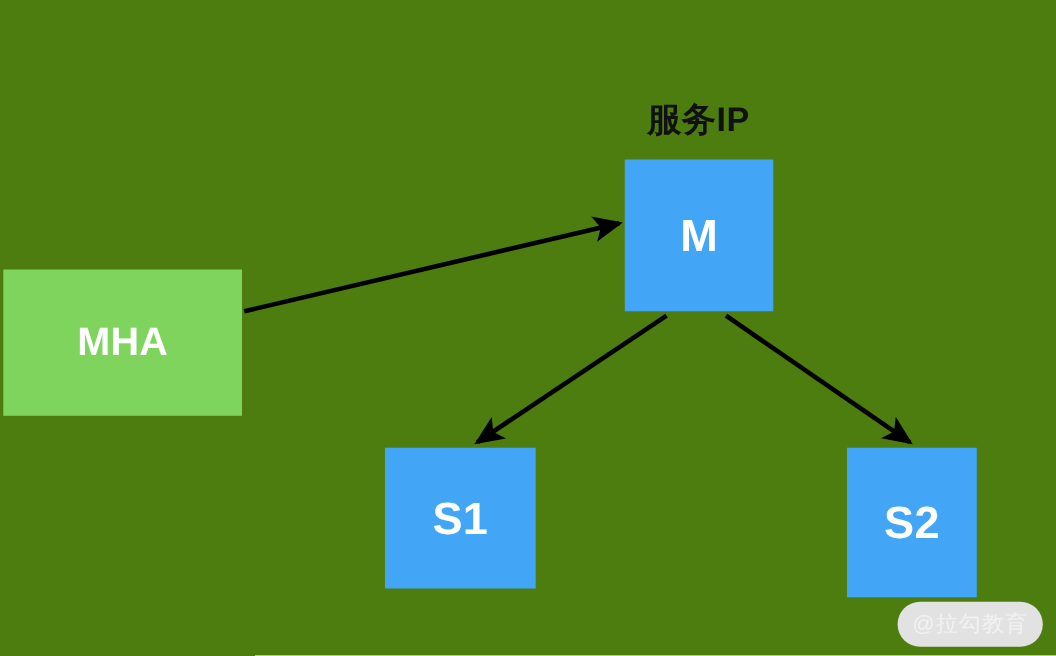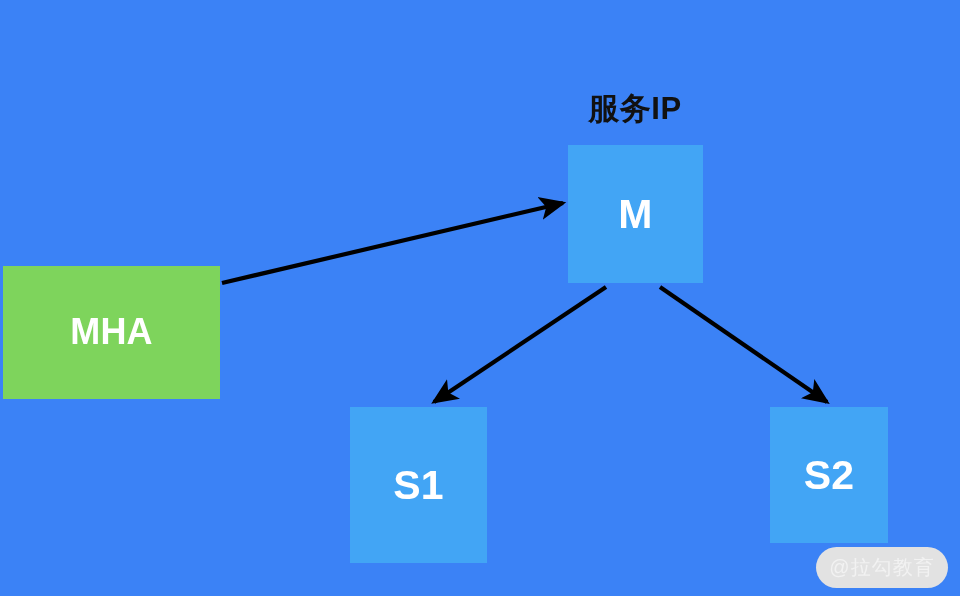--- a/index.html
+++ b/index.html
@@ -7,21 +7,21 @@
     padding: 0;
     background: #ffffff;
   }
   body {
     font-family: "Liberation Sans", "DejaVu Sans", sans-serif;
   }
   #canvas {
     position: relative;
     width: 960px;
     height: 596px;
-    background: #3b82f6;
+    background: #4d7c0f;
     overflow: hidden;
   }
   .node {
     position: absolute;
     display: flex;
     align-items: center;
     justify-content: center;
     text-align: center;
     color: #ffffff;
     font-weight: 700;
@@ -30,37 +30,36 @@
     box-sizing: border-box;
   }
   
   #node-mha {
     left: 3px;
     top: 245px;
     width: 217px;
     height: 133px;
     background: #7ED45C;
     font-size: 36px;
-    margin-top: 21px;
   }
   
   #node-m {
     left: 568px;
     top: 145px;
     width: 135px;
     height: 138px;
     background: #42A5F5;
     font-size: 41px;
   }
   
   #node-s1 {
     left: 350px;
     top: 407px;
     width: 137px;
-    height: 156px;
+    height: 128px;
     background: #42A5F5;
     font-size: 41px;
   }
   
   #node-s2 {
     left: 770px;
     top: 407px;
     width: 118px;
     height: 136px;
     background: #42A5F5;

